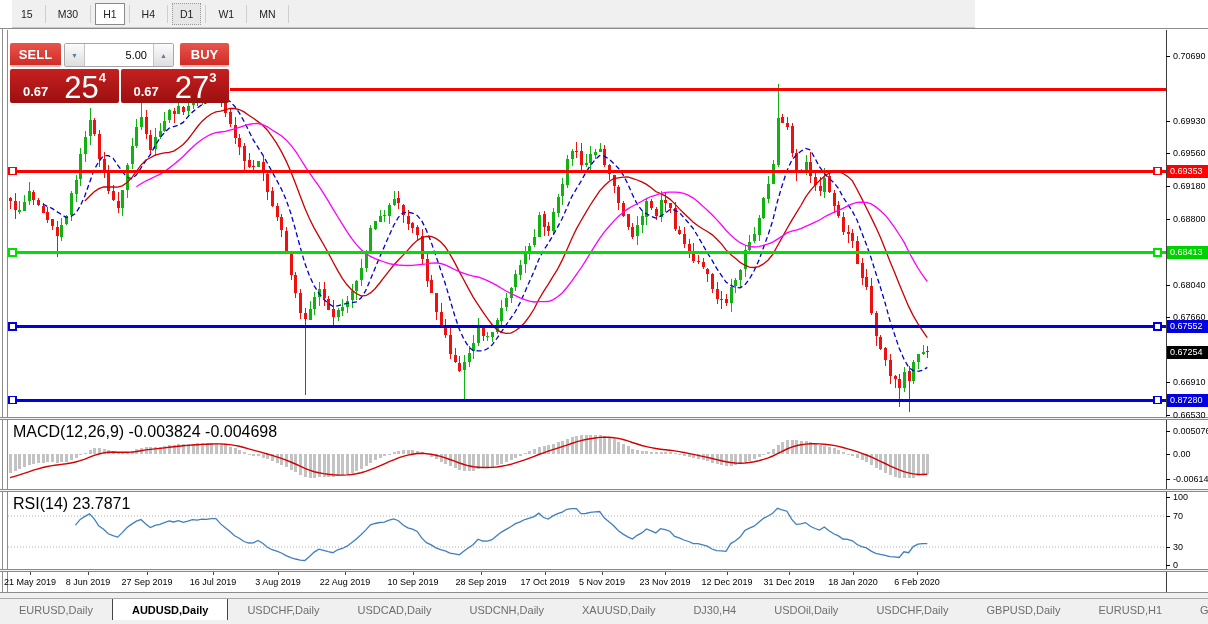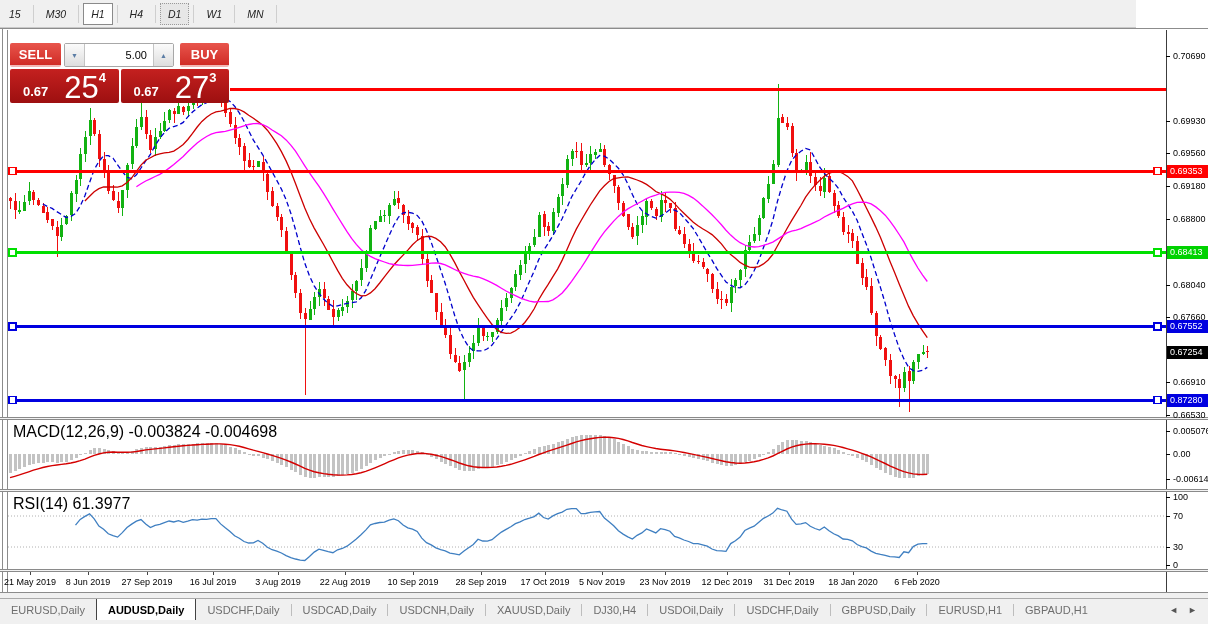--- a/index.html
+++ b/index.html
@@ -1,21 +1,21 @@
 <!DOCTYPE html>
 <html><head>
 <meta charset="utf-8">
 <style>
   html,body{margin:0;padding:0;background:#fff;}
   #screen{position:relative;width:1208px;height:624px;overflow:hidden;background:#fff;
           font-family:"Liberation Sans",sans-serif;-webkit-font-smoothing:none;}
   .abs{position:absolute;}
   
-  #tf-toolbar{position:absolute;left:0;top:0;width:1136px;height:27px;background:#f0f0f0;
-              border-bottom:1px solid #c9c9c9;display:flex;align-items:center;font-style:italic;}
+  #tf-toolbar{position:absolute;left:12px;top:0;width:963px;height:27px;background:#f0f0f0;
+              border-bottom:1px solid #c9c9c9;display:flex;align-items:center;}
   .tfbtn{height:20px;padding:0 7px;margin:0 1px;display:flex;align-items:center;justify-content:center;
          font-size:10.5px;color:#222;border:1px solid transparent;}
   .tfbtn.active{background:#fff;border:1px solid #8a8a8a;}
   .tfbtn.hl{background:#e7e7e7;border:1px dotted #9a9a9a;}
   .tfsep{width:1px;height:18px;background:#cfcfcf;margin:0 3px;}
   
   .frameline{position:absolute;background:#8c8c8c;}
   
   #chart-title{position:absolute;left:13px;top:32px;font-size:11px;color:#000;white-space:nowrap;}
   #chart-title .tri{font-size:8px;margin-right:5px;position:relative;top:-1px;}
@@ -49,21 +49,21 @@
   #axis-vline{position:absolute;left:1166px;top:30px;width:1px;height:562px;background:#3c3c3c;}
   .axlabel{position:absolute;left:1173px;font-size:9px;color:#000;white-space:nowrap;}
   .axtick{position:absolute;left:1166px;width:4px;height:1px;background:#000;}
   .badge{position:absolute;left:1167px;width:41px;height:13px;line-height:13px;font-size:9px;color:#fff;
          padding-left:3px;box-sizing:border-box;white-space:nowrap;}
   .datelabel{position:absolute;top:577px;font-size:9px;color:#000;white-space:nowrap;transform:translateX(-50%);}
   .datetick{position:absolute;top:572px;width:1px;height:3px;background:#444;}
   
   #tabbar{position:absolute;left:0;top:598px;width:1208px;height:22px;background:#f0f0f0;
           border-top:1px solid #aaa;display:flex;align-items:stretch;}
-  .tab{display:flex;align-items:center;padding:0 11px;font-size:11px;color:#6e6e6e;white-space:nowrap;}
+  .tab{display:flex;align-items:center;padding:0 19px;font-size:11px;color:#6e6e6e;white-space:nowrap;}
   .tab.active{background:#fff;color:#000;font-weight:bold;border:1px solid #444;border-top:none;}
   .tabsep{width:1px;height:12px;background:#bdbdbd;align-self:center;}
   .tabarrow{font-size:9px;padding:2px 5px;}
   #bottomstrip{position:absolute;left:0;top:620px;width:1208px;height:4px;background:#f0f0f0;}
   #midstrip{position:absolute;left:0;top:593px;width:1208px;height:5px;background:#f0f0f0;}
   svg{display:block;}
 </style>
 </head>
 <body>
 
@@ -747,21 +747,21 @@
       </div>
       <div class="bigbox" id="buy-big">
         <span class="bp-prefix">0.67</span>
         <span class="bp-big">27</span>
         <span class="bp-sup">3</span>
       </div>
     </div>
   </div>
 
   <div class="indlabel" style="left:13px;top:423px;">MACD(12,26,9) -0.003824 -0.004698</div>
-  <div class="indlabel" style="left:13px;top:495px;">RSI(14) 61.3977</div>
+  <div class="indlabel" style="left:13px;top:495px;">RSI(14) 23.7871</div>
 
   <div id="price-axis">
       <div class="axtick" style="top: 56px;"></div>
       <div class="axlabel" style="top: 51px;">0.70690</div>
       <div class="axtick" style="top: 121px;"></div>
       <div class="axlabel" style="top: 116px;">0.69930</div>
       <div class="axtick" style="top: 153px;"></div>
       <div class="axlabel" style="top: 148px;">0.69560</div>
       <div class="axtick" style="top: 186px;"></div>
       <div class="axlabel" style="top: 181px;">0.69180</div>

